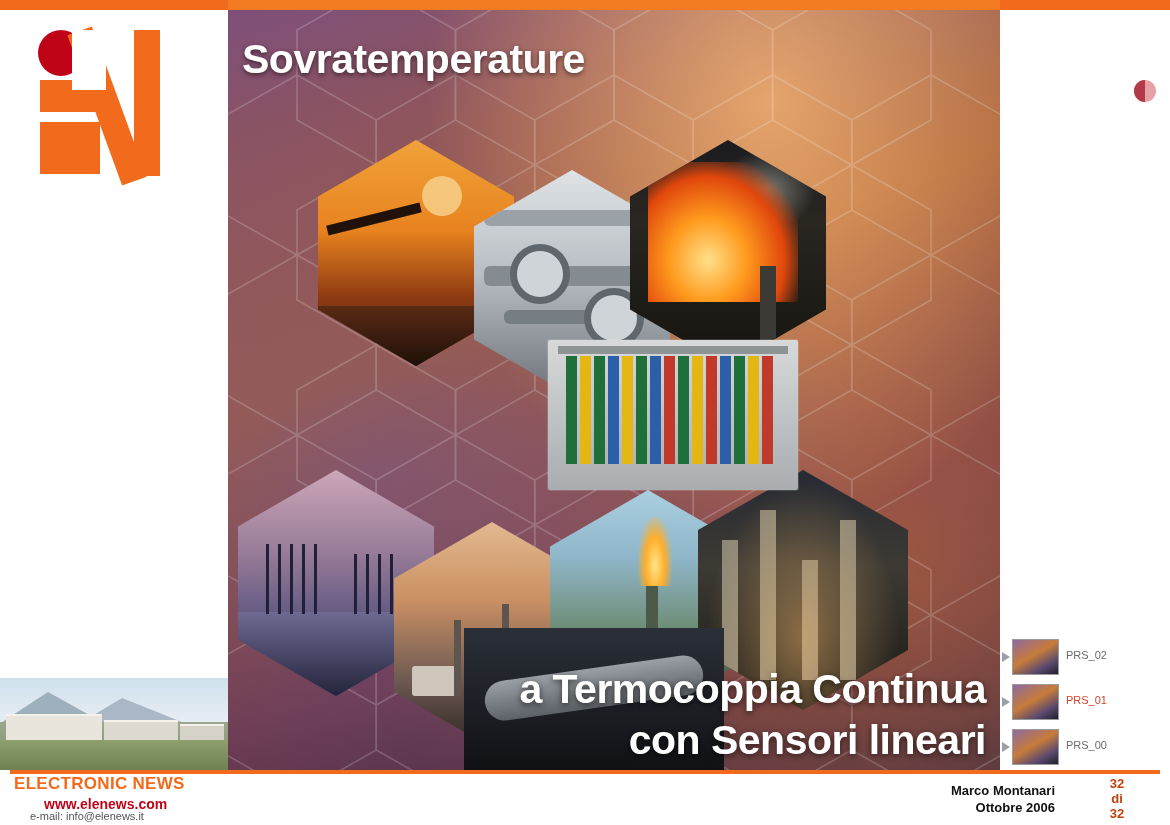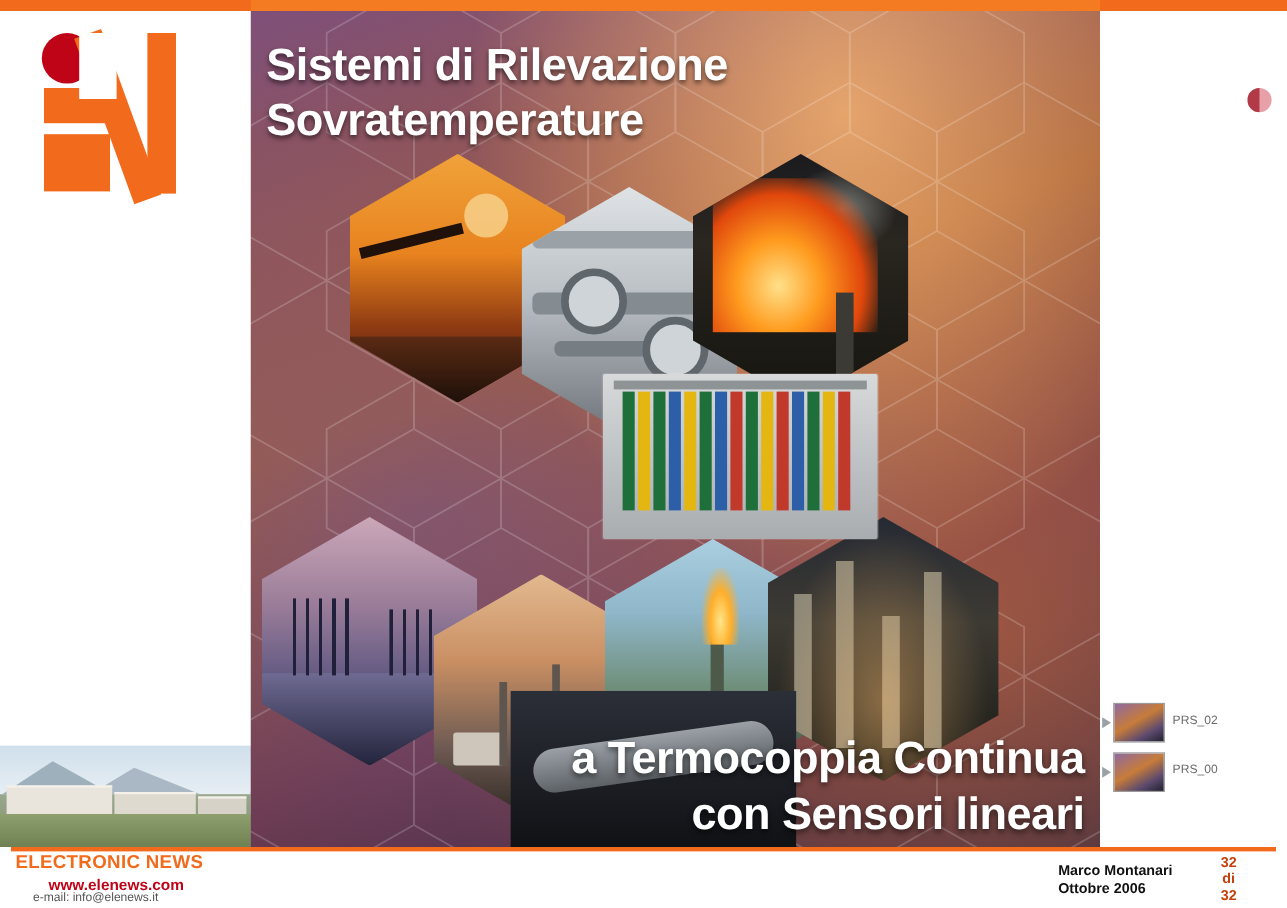--- a/index.html
+++ b/index.html
@@ -332,21 +332,22 @@
     font-weight: bold;
   }
   .brand-mail {
     position: absolute;
     left: 30px; top: 40px;
     color: #555555;
     font-size: 11px;
   }
   .author {
     position: absolute;
-    right: 76px; top: 12px;
+    right: 87px; top: 12px;
+    text-align: right;
     color: #111111;
     font-size: 13px;
     font-weight: bold;
     line-height: 17px;
   }
   .pager {
     position: absolute;
     right: 10px; top: 6px;
     text-align: center;
     color: #c2410c;
@@ -510,21 +511,20 @@
       <div class="card" style="left:130px;background:#1f6f3a;"></div>
       <div class="card" style="left:144px;background:#e3b611;"></div>
       <div class="card" style="left:158px;background:#c0392b;"></div>
       <div class="card" style="left:172px;background:#2d5fa8;"></div>
       <div class="card" style="left:186px;background:#1f6f3a;"></div>
       <div class="card" style="left:200px;background:#e3b611;"></div>
       <div class="card" style="left:214px;background:#c0392b;"></div>
     </div>
 
     <div class="title-top">
-      <div>Sistemi di Rilevazione</div>
       <div>Sovratemperature</div>
     </div>
 
     <div class="title-bottom">
       <div>a Termocoppia Continua</div>
       <div>con Sensori lineari</div>
     </div>
   </div>
 
   <div class="right-rail">
@@ -536,20 +536,27 @@
     <div class="thumbs">
 
       <div class="thumb-row">
         <div class="thumb-arrow"></div>
         <div class="thumb-img">
           <div class="ti"></div>
         </div>
         <div class="thumb-label grey">PRS_02</div>
       </div>
 
+      <div class="thumb-row">
+        <div class="thumb-arrow"></div>
+        <div class="thumb-img">
+          <div class="ti"></div>
+        </div>
+        <div class="thumb-label">PRS_01</div>
+      </div>
 
       <div class="thumb-row">
         <div class="thumb-arrow"></div>
         <div class="thumb-img">
           <div class="ti"></div>
         </div>
         <div class="thumb-label grey">PRS_00</div>
       </div>
 
     </div>

